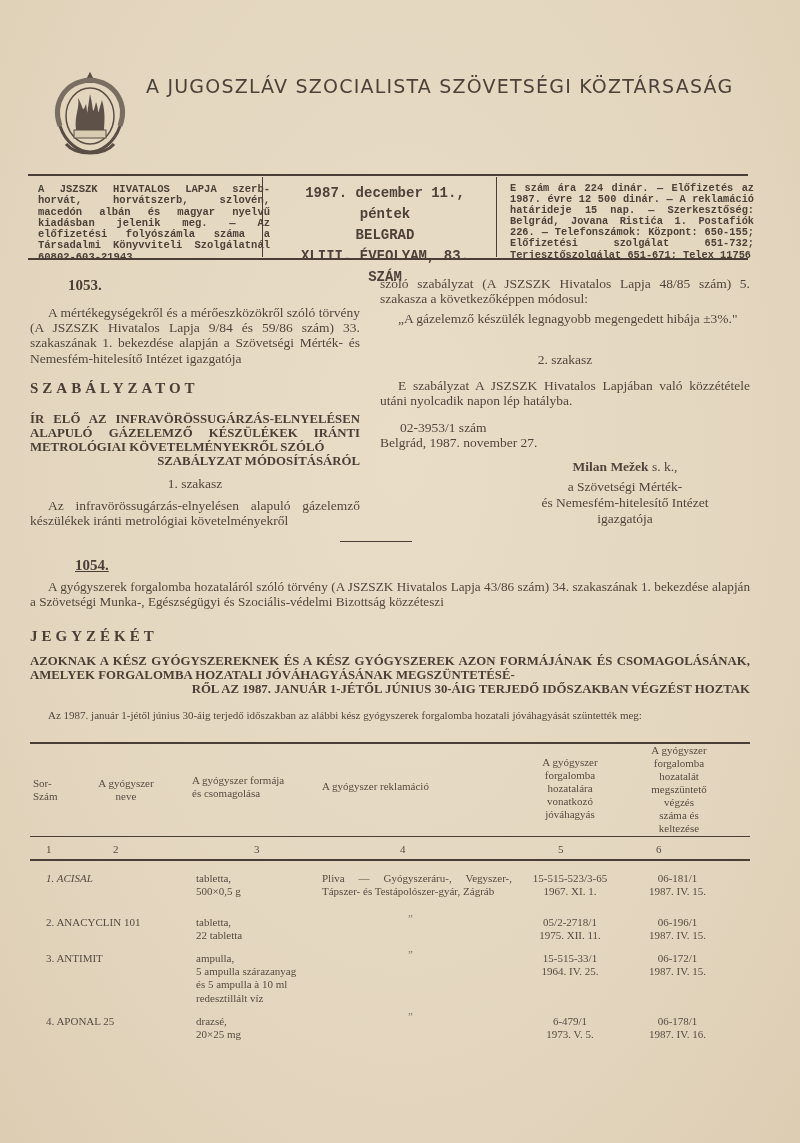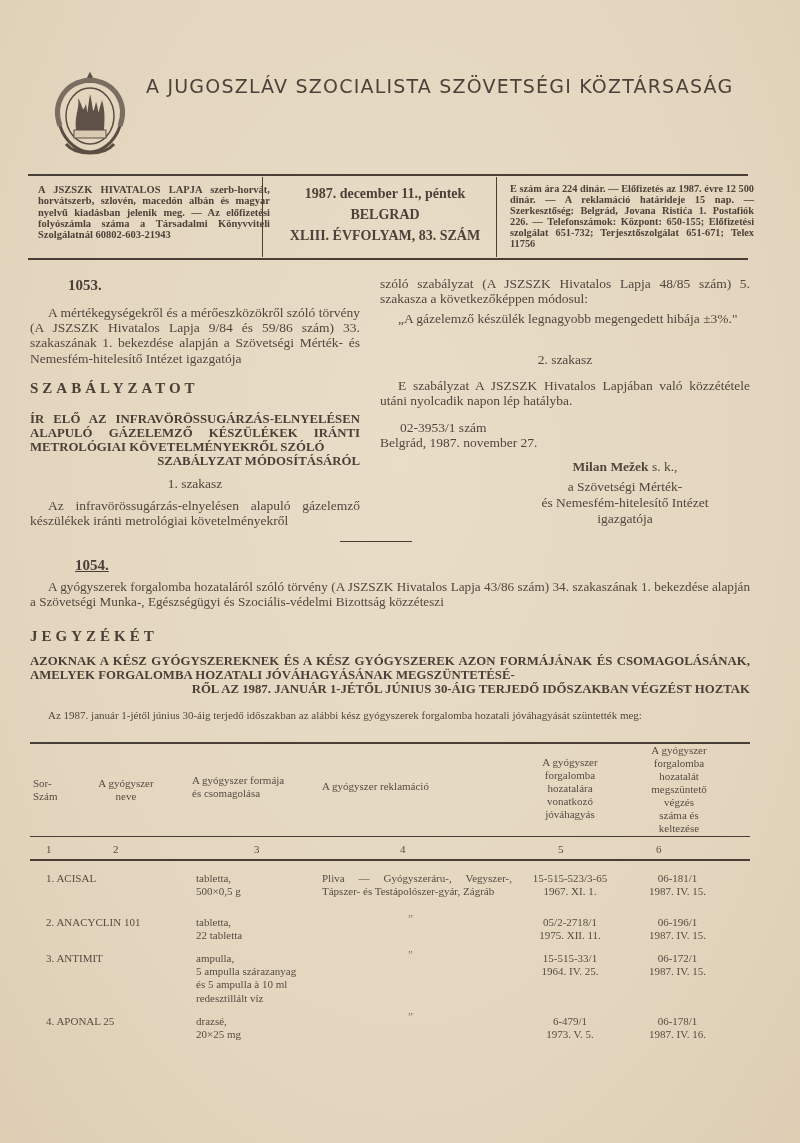--- a/index.html
+++ b/index.html
@@ -17,21 +17,21 @@
   
   .emblem { left: 46px; top: 64px; width: 88px; height: 100px; }
   .republic { left: 146px; top: 75px; width: 590px; font-family: "DejaVu Sans", sans-serif;
     font-size: 19px; letter-spacing: 1.2px; color: #4d4239; white-space: nowrap; }
   .title { left: 160px; top: 96px; width: 560px; font-family: "Liberation Serif", serif;
     font-size: 66px; letter-spacing: 3px; color: #4a3f36; line-height: 66px; white-space: nowrap; }
   .title .big { font-size: 76px; }
 
   .rule { position: absolute; background: #4a3f36; }
 
-  .info { font-family: Liberation Serif, serif; font-weight: bold; font-size: 10.5px;
+  .info { font-family: Liberation Mono, monospace; font-weight: bold; font-size: 10.5px;
     line-height: 11.3px; color: #4d4239; text-align: justify; }
   .info-left { left: 38px; top: 184px; width: 232px; }
   .info-mid { left: 280px; top: 183px; width: 210px; text-align: center; font-size: 14px; line-height: 21px; }
   .info-right { left: 510px; top: 183px; width: 244px; font-size: 10.3px; line-height: 11.1px; }
   .vline { position: absolute; width: 1px; background: #4a3f36; }
 
   .doc-no { font-weight: bold; font-size: 15px; color: #4a3f36; }
   .p { font-size: 13.5px; line-height: 15.2px; text-align: justify; color: #51463d; }
   .indent { text-indent: 18px; }
   .center { text-align: center; }
@@ -143,21 +143,21 @@
 
   <div class="rule" style="left:30px; top:836px; width:720px; height:1px;"></div>
   <div class="abs colnum" style="left:46px; top:843px;">1</div>
   <div class="abs colnum" style="left:113px; top:843px;">2</div>
   <div class="abs colnum" style="left:254px; top:843px;">3</div>
   <div class="abs colnum" style="left:400px; top:843px;">4</div>
   <div class="abs colnum" style="left:558px; top:843px;">5</div>
   <div class="abs colnum" style="left:656px; top:843px;">6</div>
   <div class="rule" style="left:30px; top:859px; width:720px; height:2px;"></div>
 
-  <div class="abs td" style="left:46px; top:872px; width:140px;">1. ACISAL</div>
+  <div class="abs td" style="left:46px; top:872px; width:140px;font-style:italic;">1. ACISAL</div>
   <div class="abs td" style="left:196px; top:872px; width:120px; white-space:pre-line;">tabletta,
 500×0,5 g</div>
   <div class="abs td" style="left:322px; top:872px; width:190px; text-align:justify;">Pliva — Gyógyszeráru-, Vegyszer-, Tápszer- és Testápolószer-gyár, Zágráb</div>
   <div class="abs td center" style="left:520px; top:872px; width:100px; white-space:pre-line;">15-515-523/3-65
 1967. XI. 1.</div>
   <div class="abs td center" style="left:625px; top:872px; width:105px; white-space:pre-line;">06-181/1
 1987. IV. 15.</div>
 
   <div class="abs td" style="left:46px; top:916px; width:140px;">2. ANACYCLIN 101</div>
   <div class="abs td" style="left:196px; top:916px; width:120px; white-space:pre-line;">tabletta,

